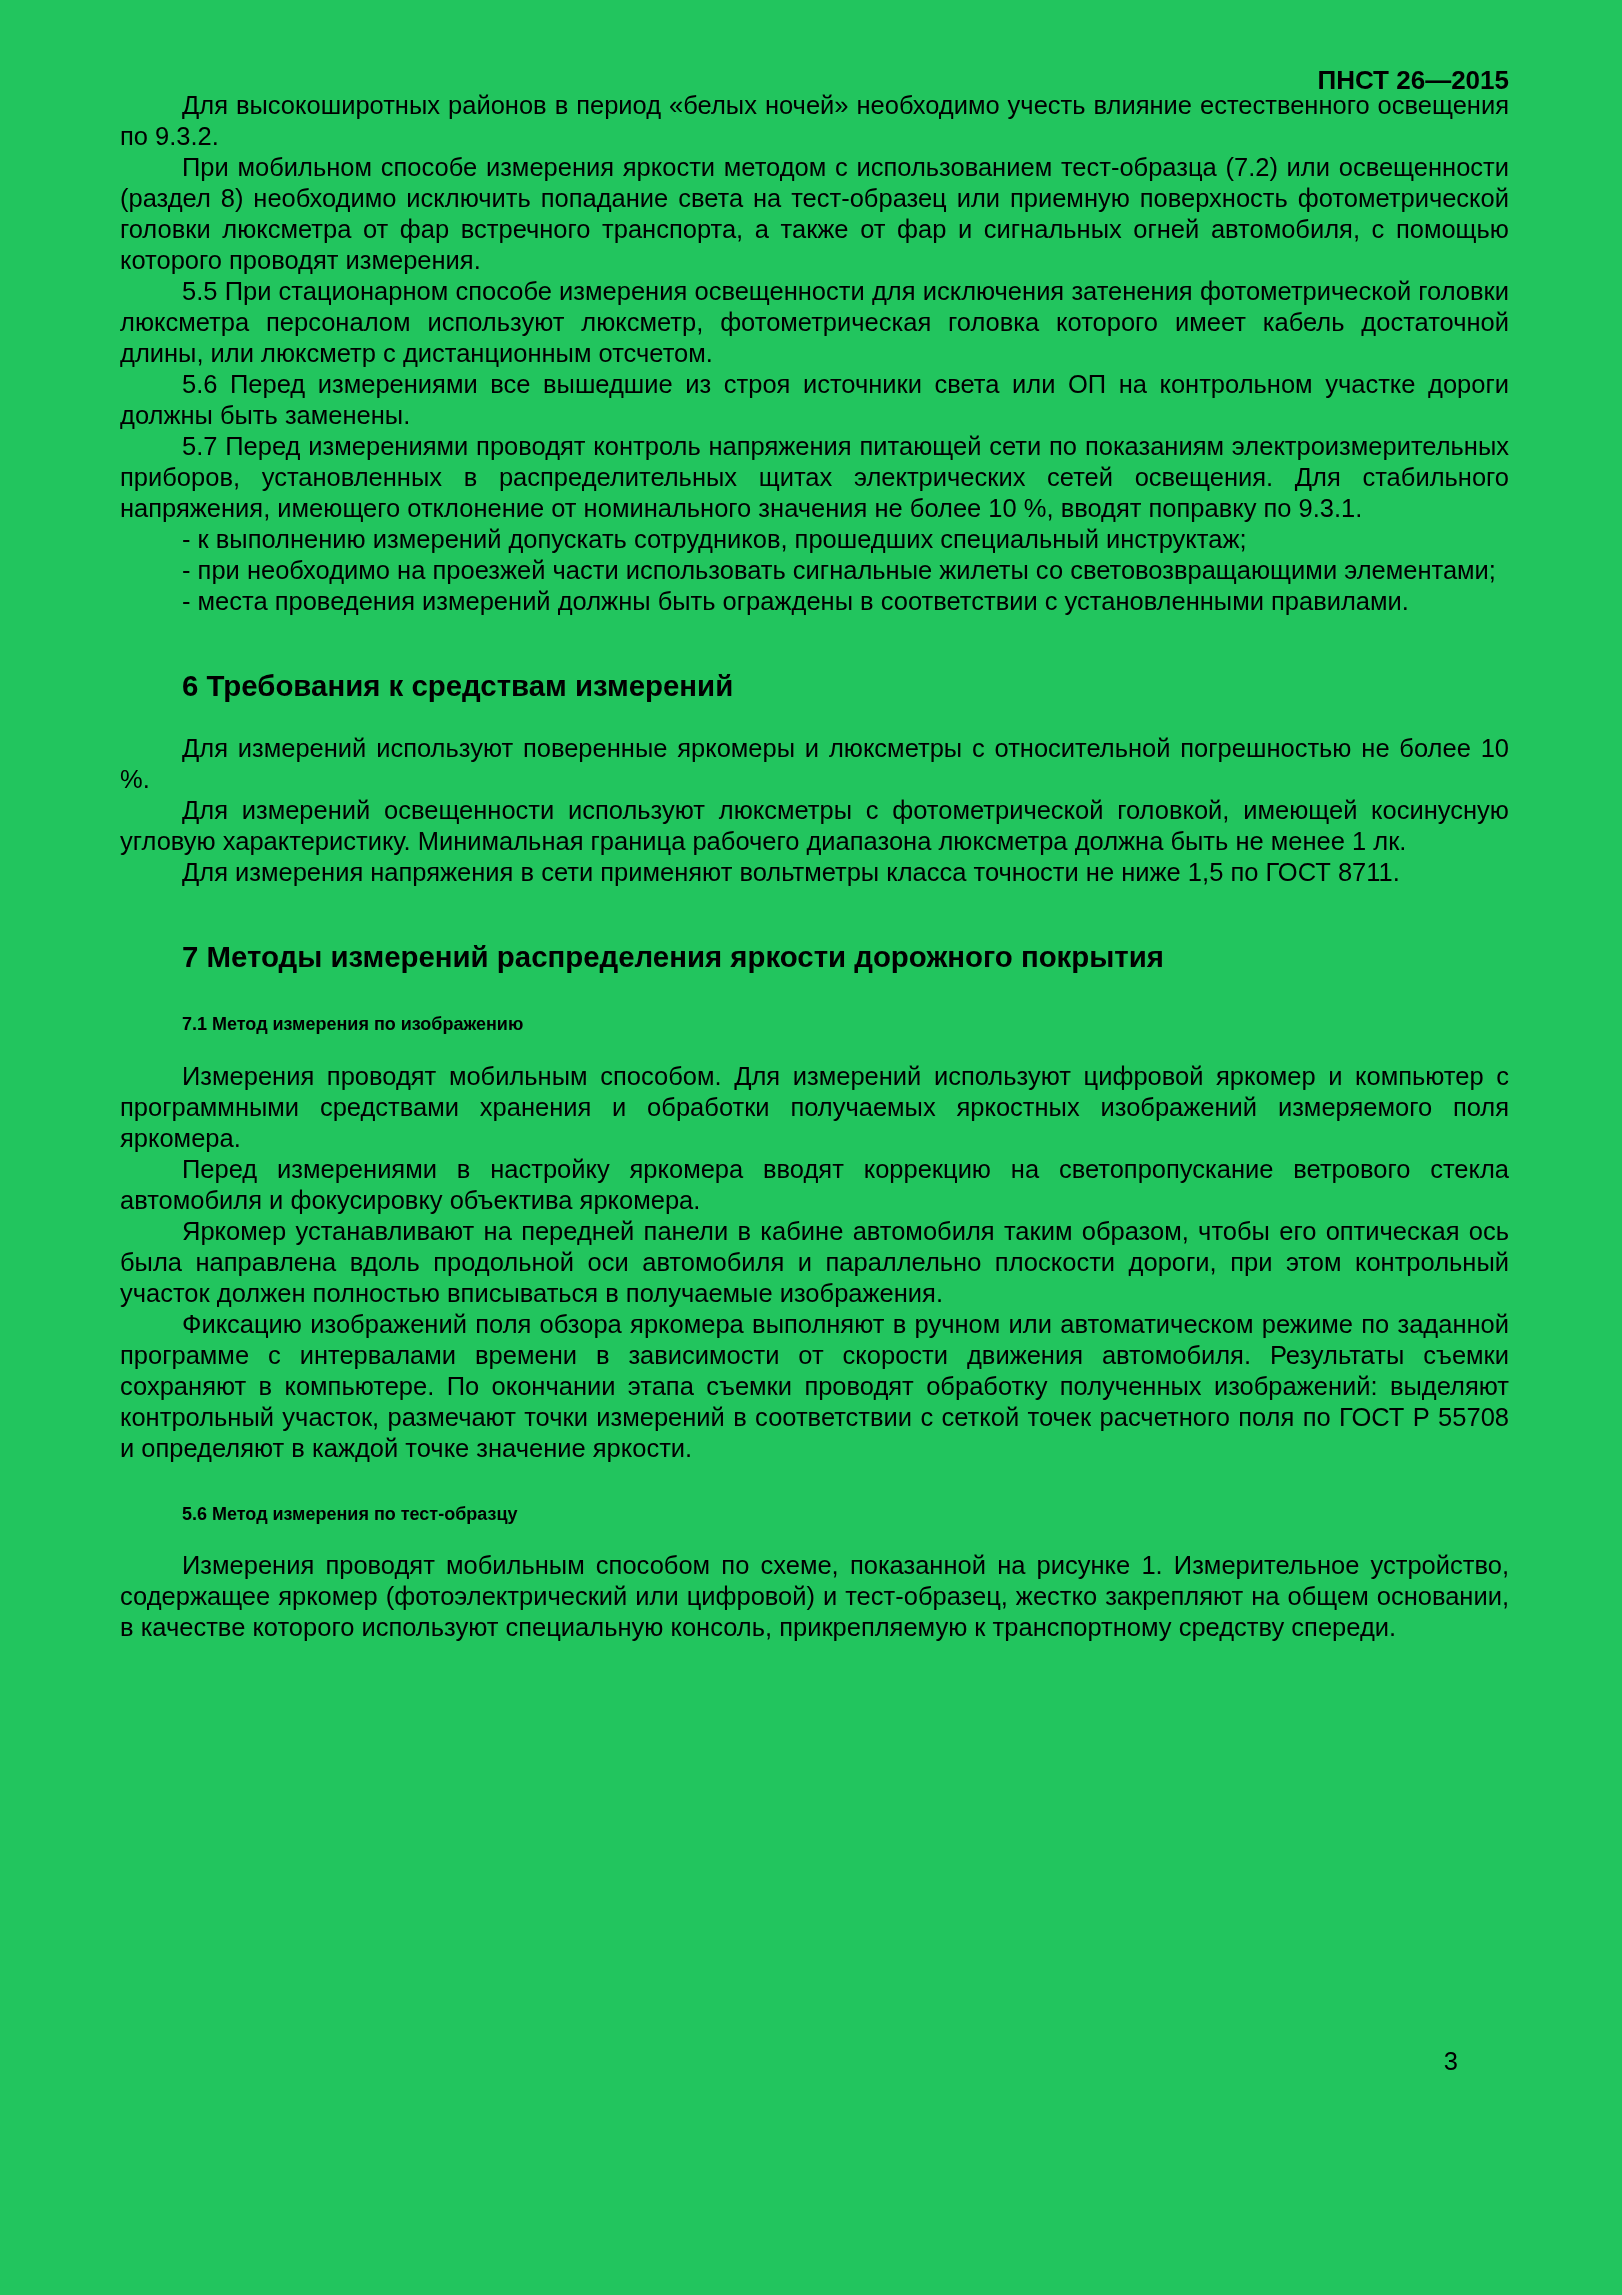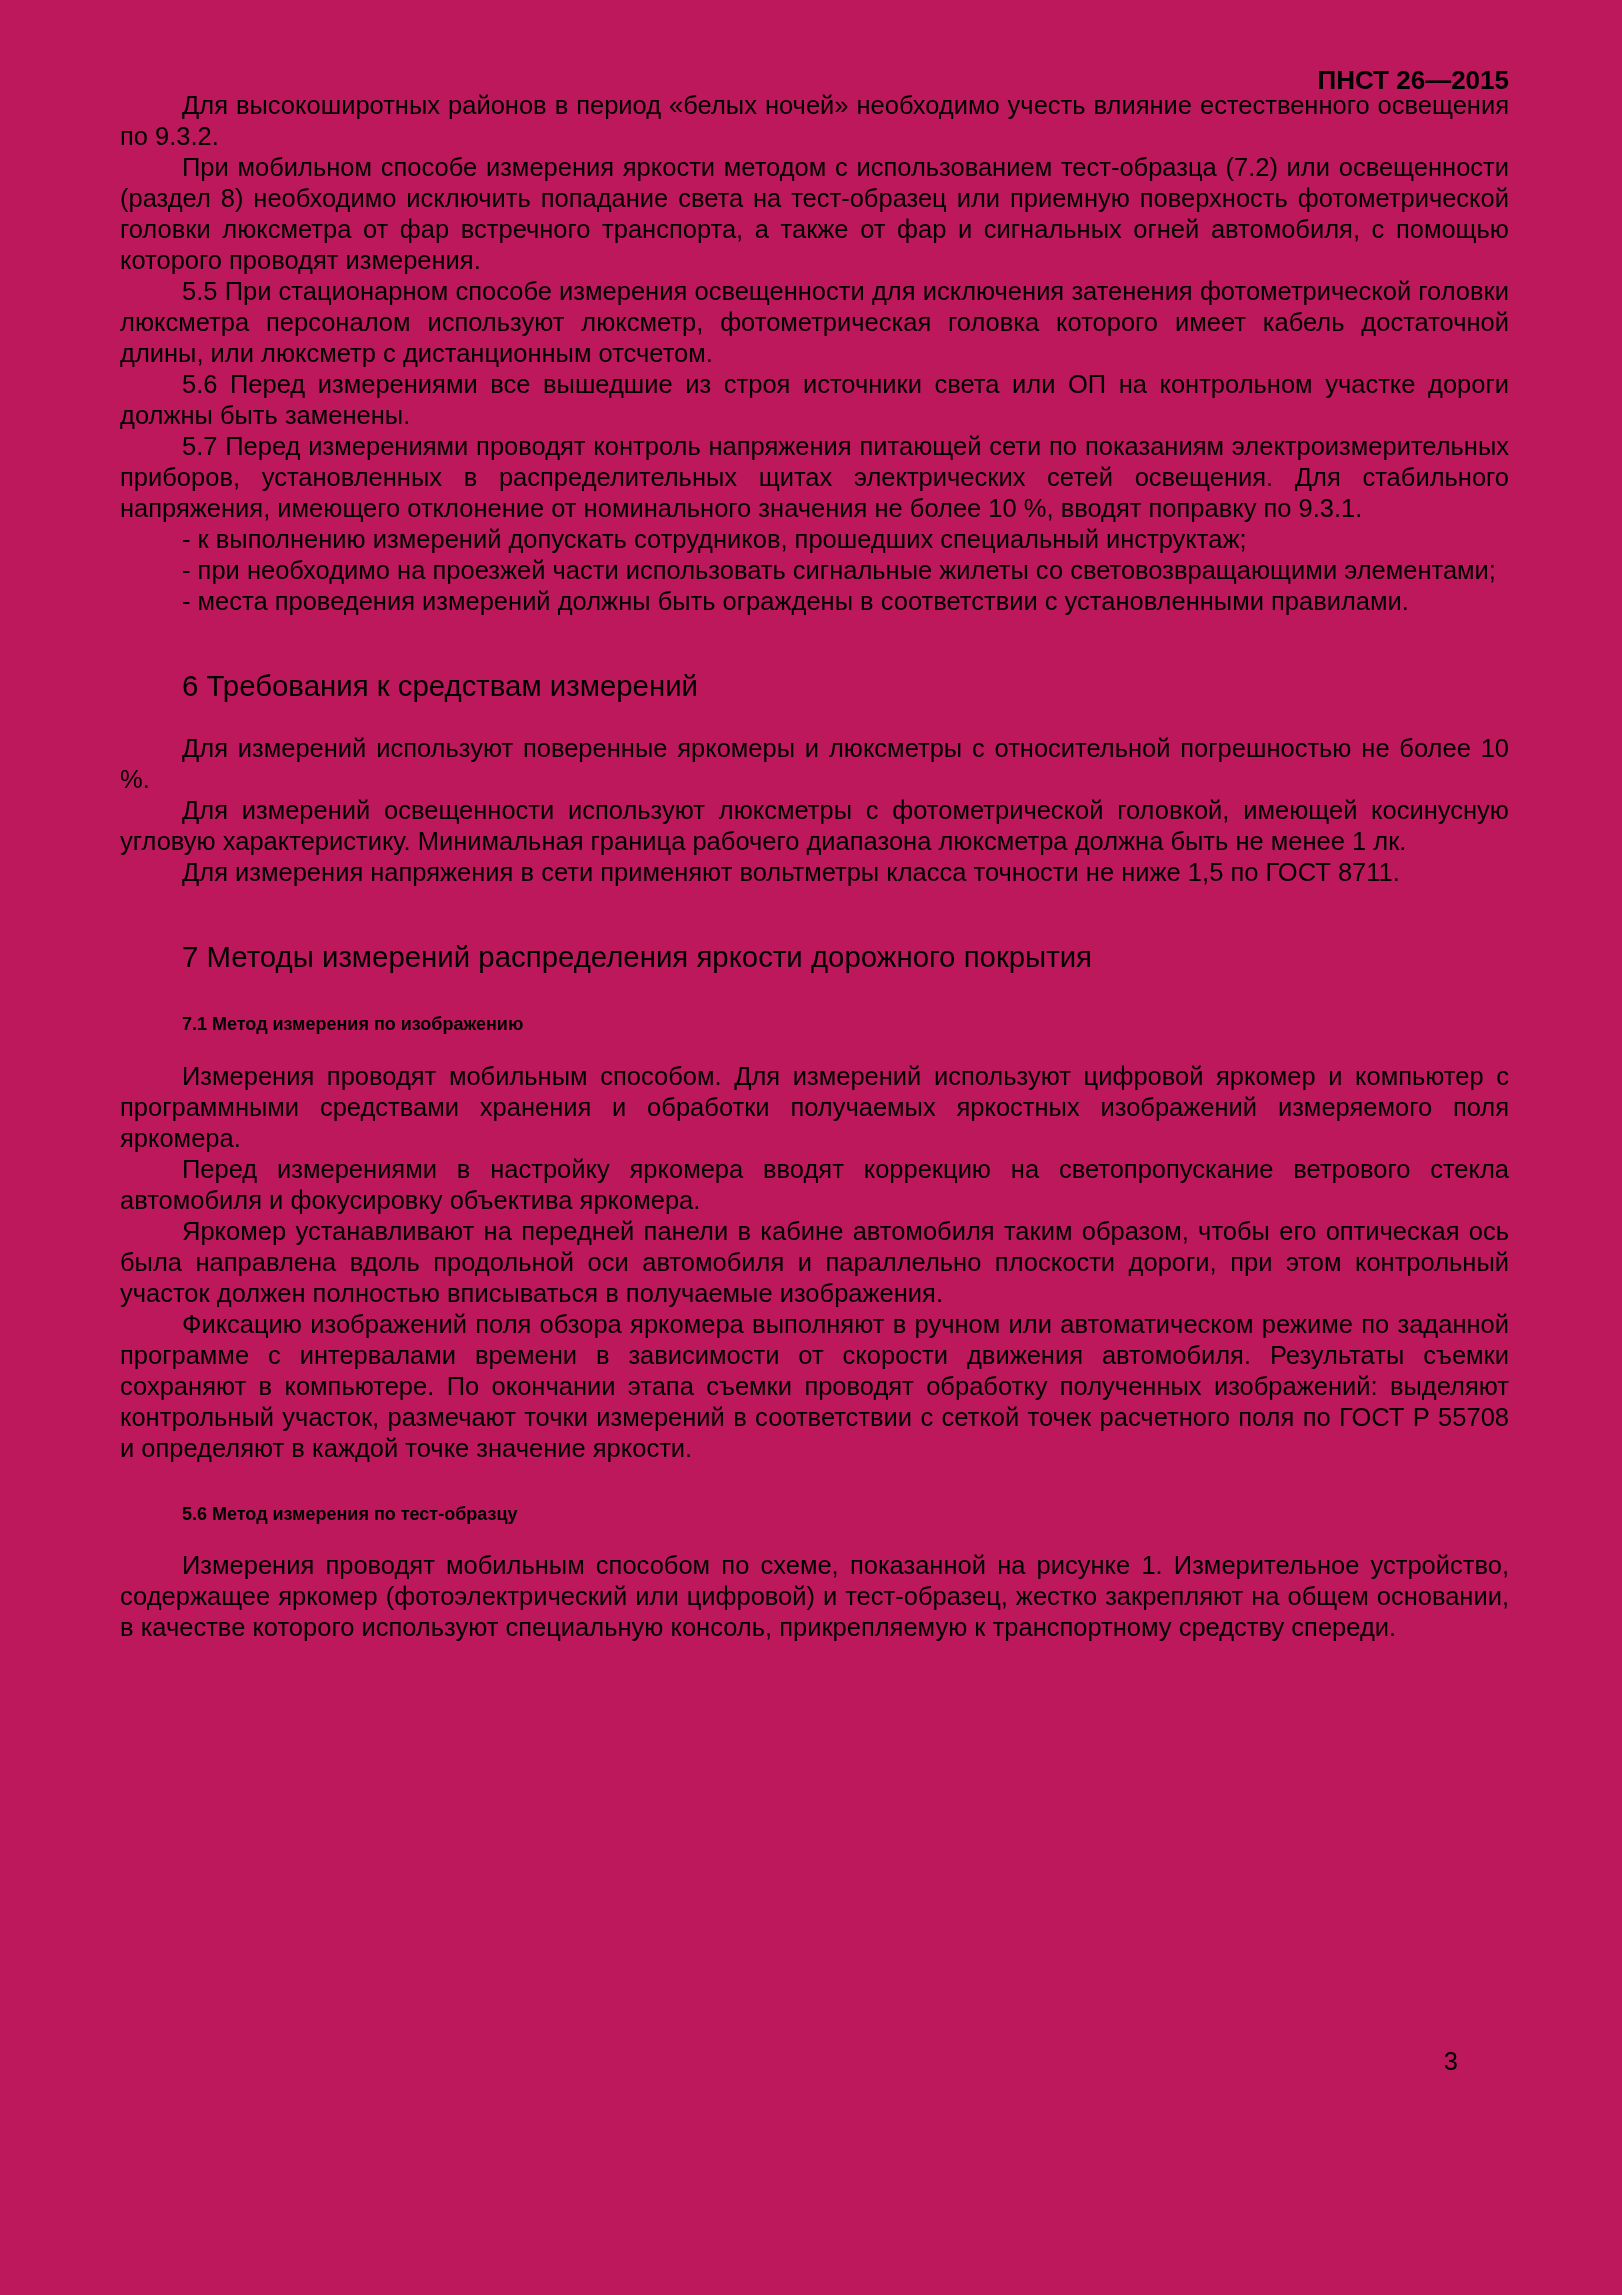--- a/index.html
+++ b/index.html
@@ -1,21 +1,21 @@
 <!DOCTYPE html>
 <html style="font-size:10.5px"><head>
 <meta charset="utf-8">
 <style>
   * { margin: 0; padding: 0; box-sizing: border-box; }
   html, body { background: #ffffff; }
   .page {
     position: relative;
     width: 1623px;
     height: 2295px;
-    background: #be185d;
+    background: #22c55e;
     color: #000000;
     font-family: "Liberation Sans", sans-serif;
     overflow: hidden;
   }
   .doc-header {
     position: absolute;
     top: 65px;
     left: 120px;
     width: 1389px;
     text-align: right;
@@ -30,21 +30,21 @@
   }
   .paragraph, .list-item {
     font-size: 25.5px;
     line-height: 31px;
     text-align: justify;
     text-indent: 62px;
   }
   .heading {
     font-size: 29.4px;
     line-height: 35px;
-    font-weight: normal;
+    font-weight: bold;
     text-indent: 62px;
     margin-top: 51px;
     margin-bottom: 30px;
   }
   .subheading {
     font-size: 18px;
     line-height: 33px;
     font-weight: bold;
     text-indent: 62px;
     margin-top: 34px;

